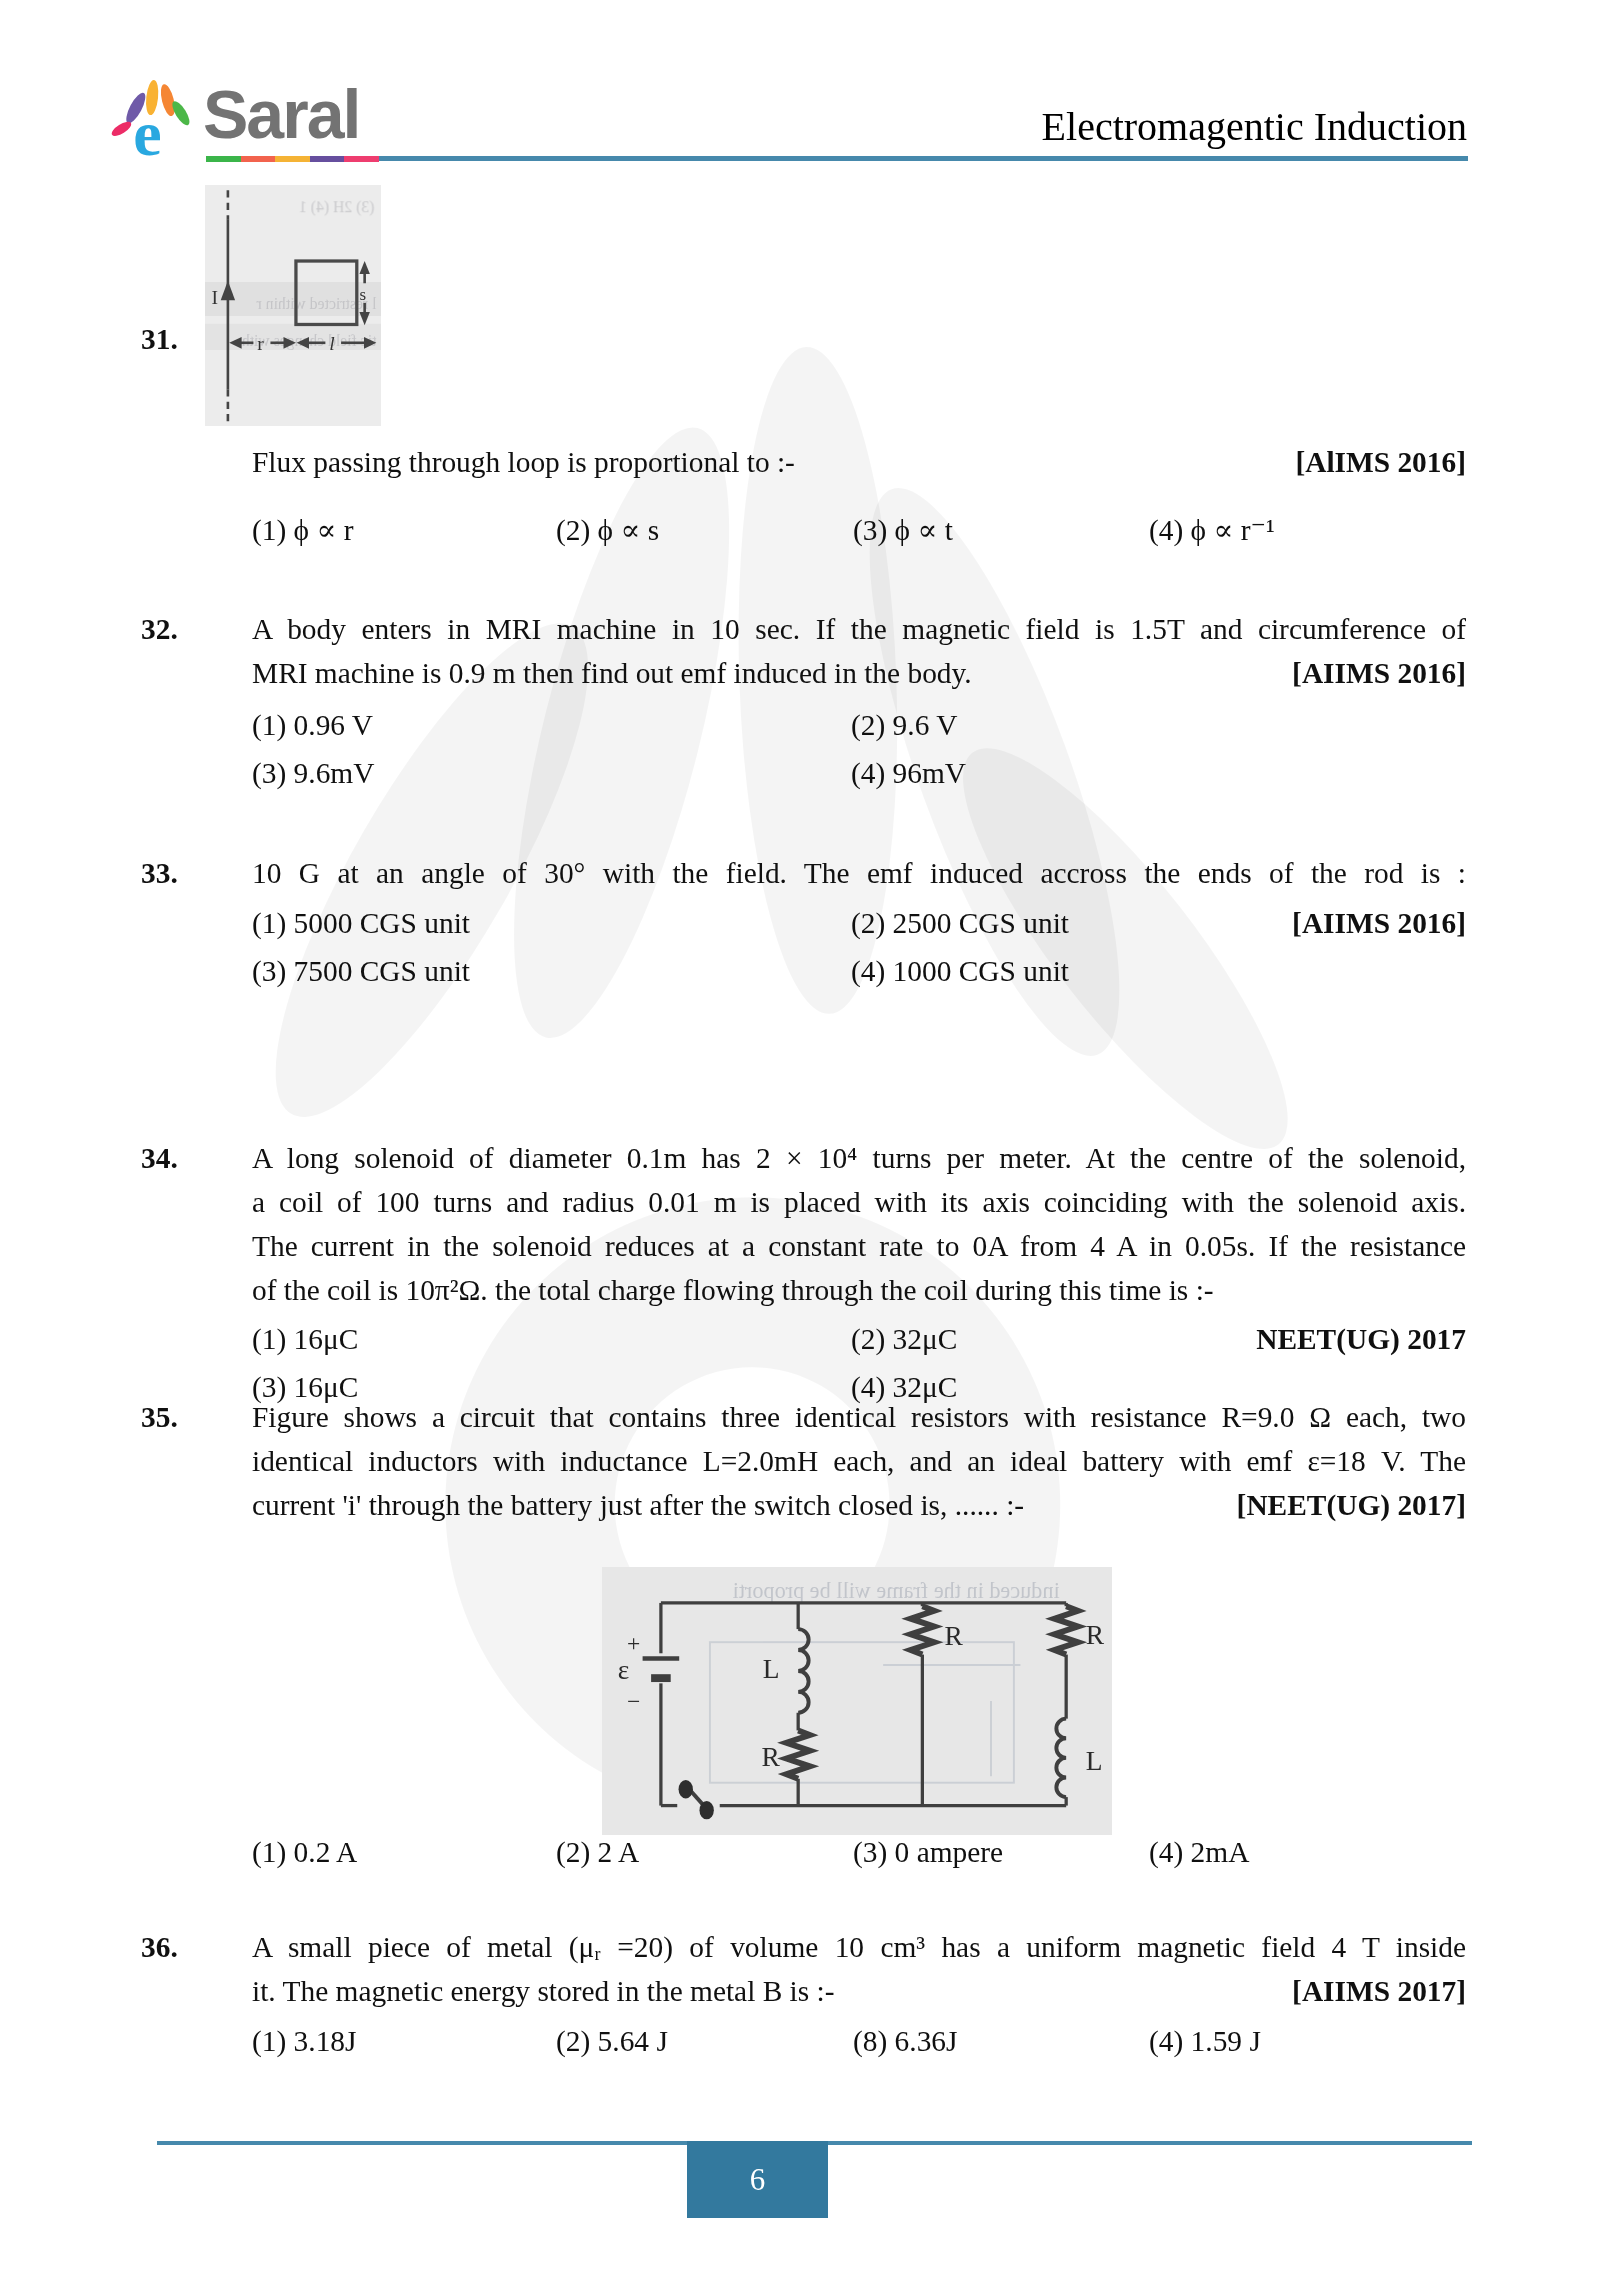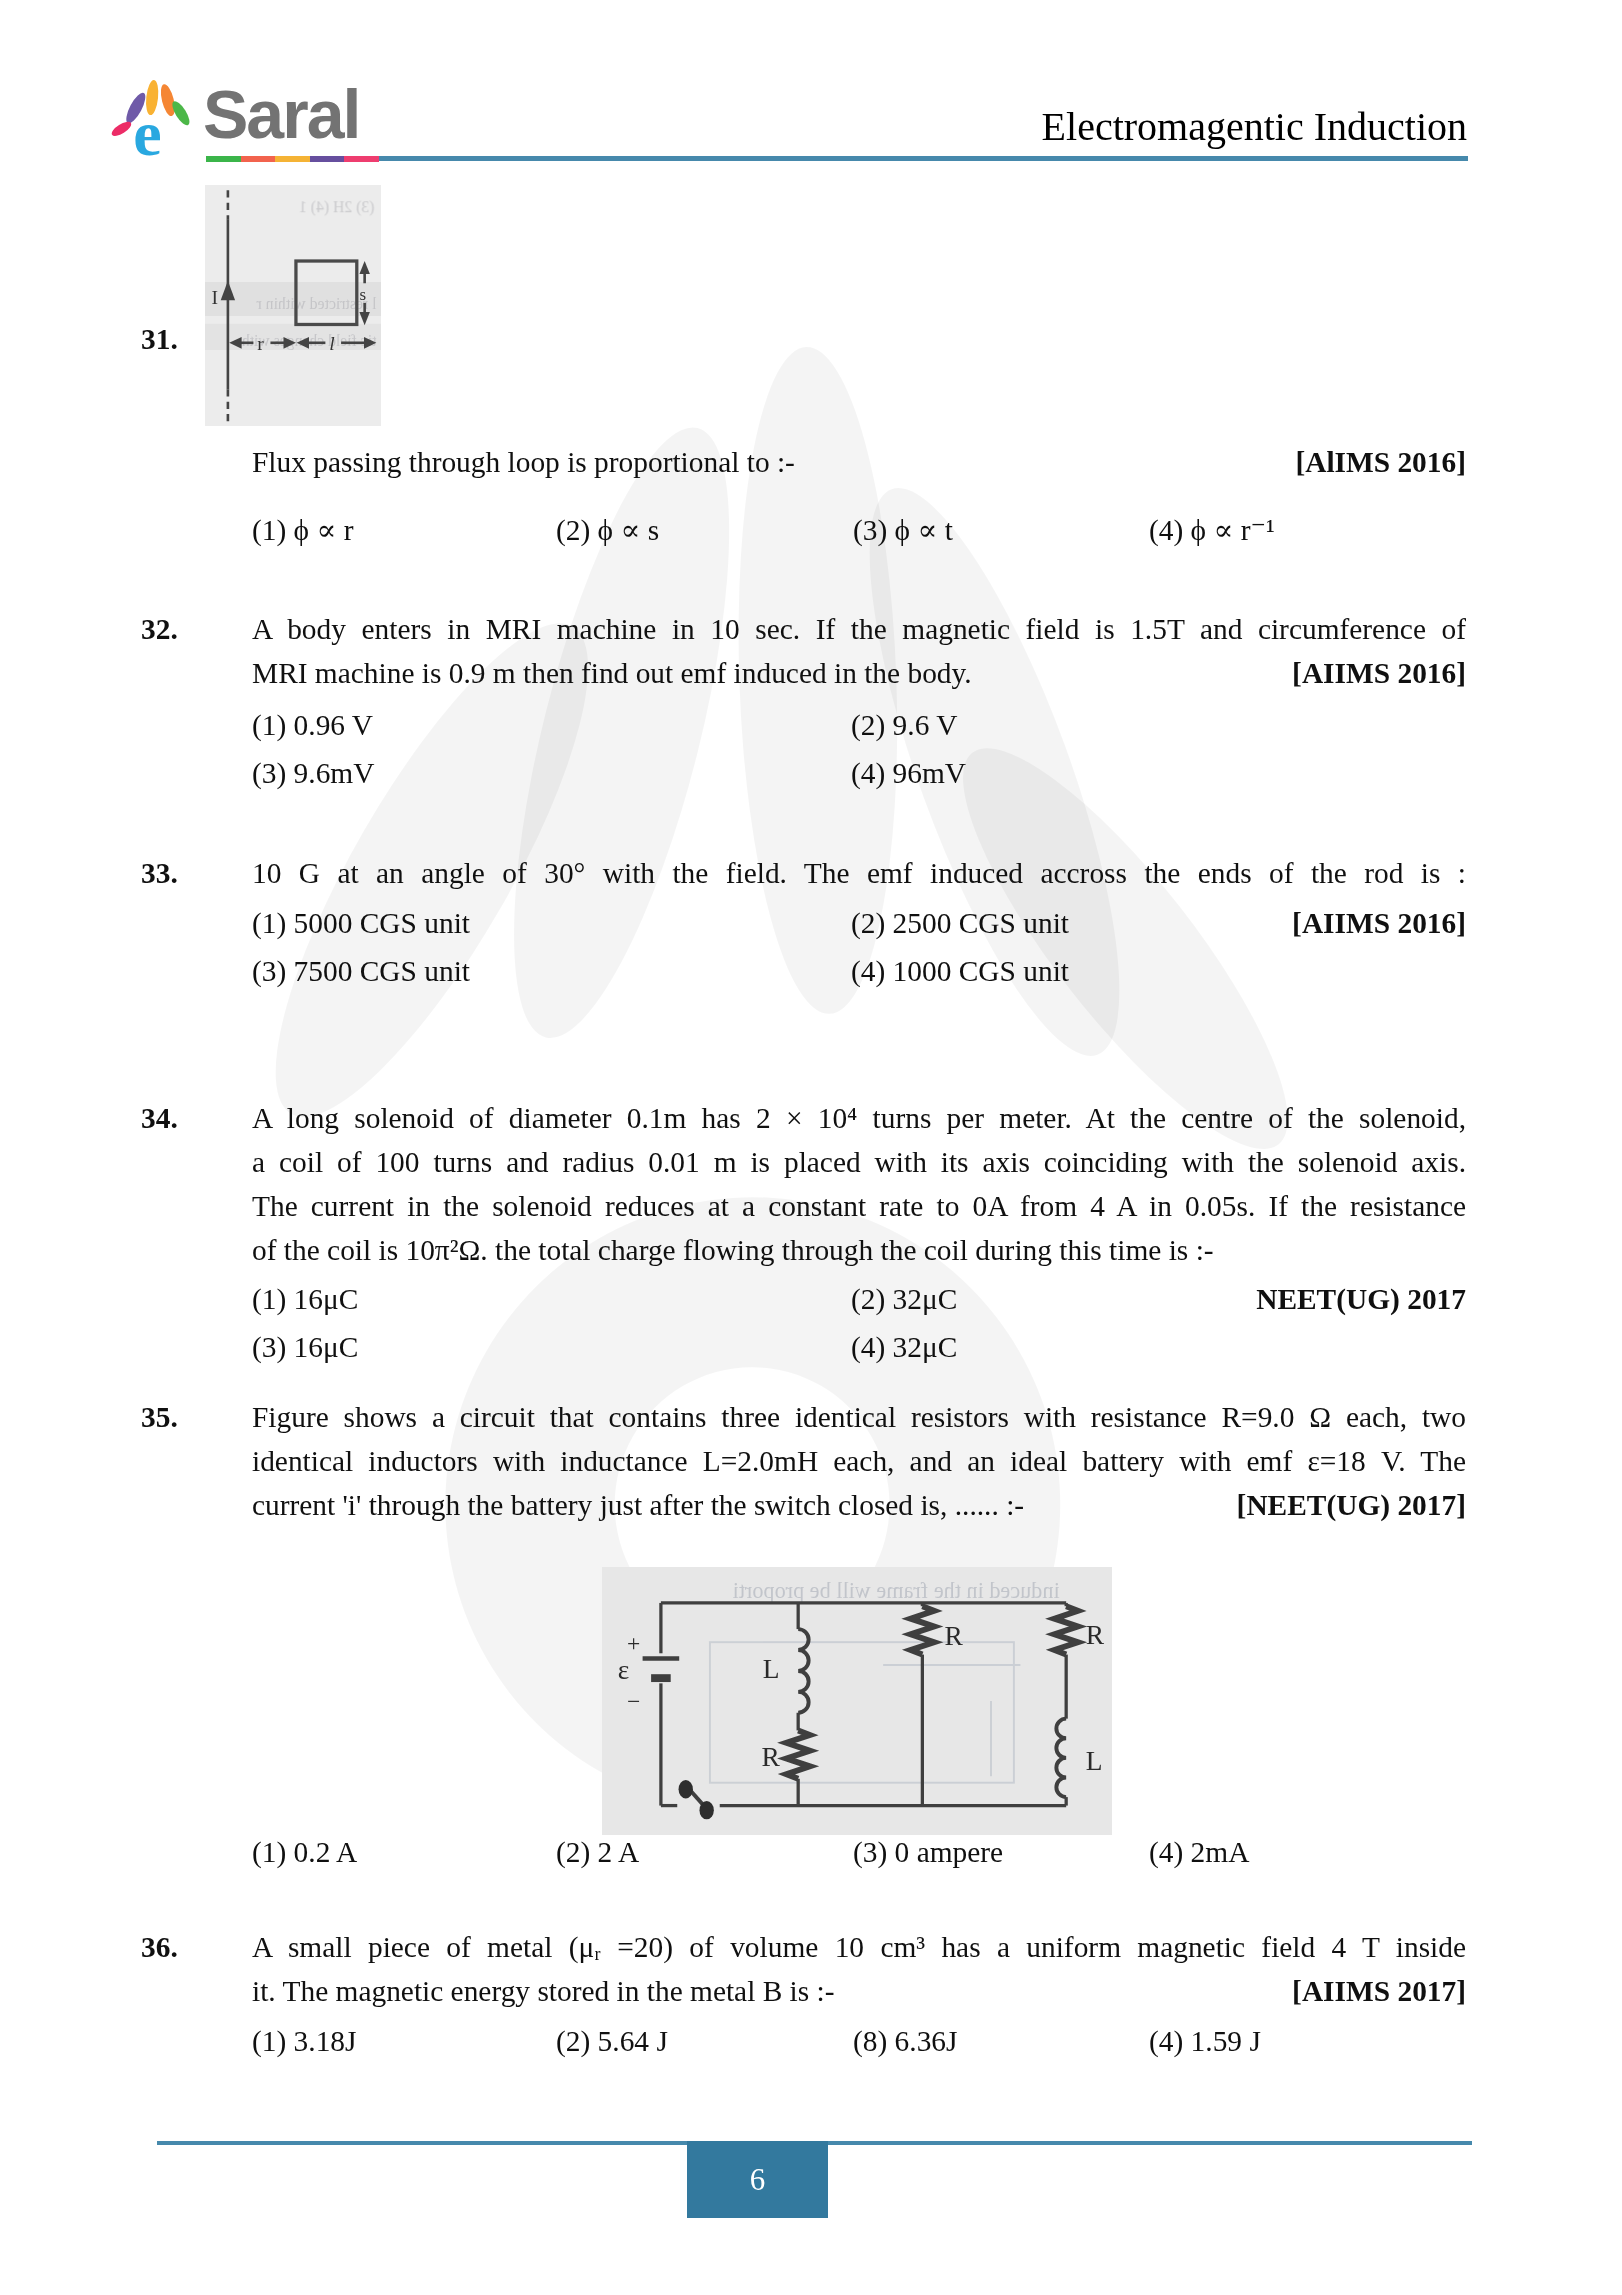--- a/index.html
+++ b/index.html
@@ -161,21 +161,21 @@
       <span class="o0">(1) 5000 CGS unit</span>
       <span class="oc1">(2) 2500 CGS unit</span>
       <span class="tagr">[AIIMS 2016]</span>
     </div>
     <div class="optrow">
       <span class="o0">(3) 7500 CGS unit</span>
       <span class="oc1">(4) 1000 CGS unit</span>
     </div>
   </div>
 
-  <div class="q" style="top:1096px">
+  <div class="q" style="top:1136px">
     <div class="qnum">34.</div>
     <div class="qline just">A long solenoid of diameter 0.1m has 2 × 10⁴ turns per meter. At the centre of the solenoid,</div>
     <div class="qline just">a coil of 100 turns and radius 0.01 m is placed with its axis coinciding with the solenoid axis.</div>
     <div class="qline just">The current in the solenoid reduces at a constant rate to 0A from 4 A in 0.05s. If the resistance</div>
     <div class="qline">of the coil is 10π²Ω. the total charge flowing through the coil during this time is :-</div>
     <div class="optrow" style="margin-top:2.6px">
       <span class="o0">(1) 16μC</span>
       <span class="oc1">(2) 32μC</span>
       <span class="tagr">NEET(UG) 2017</span>
     </div>

